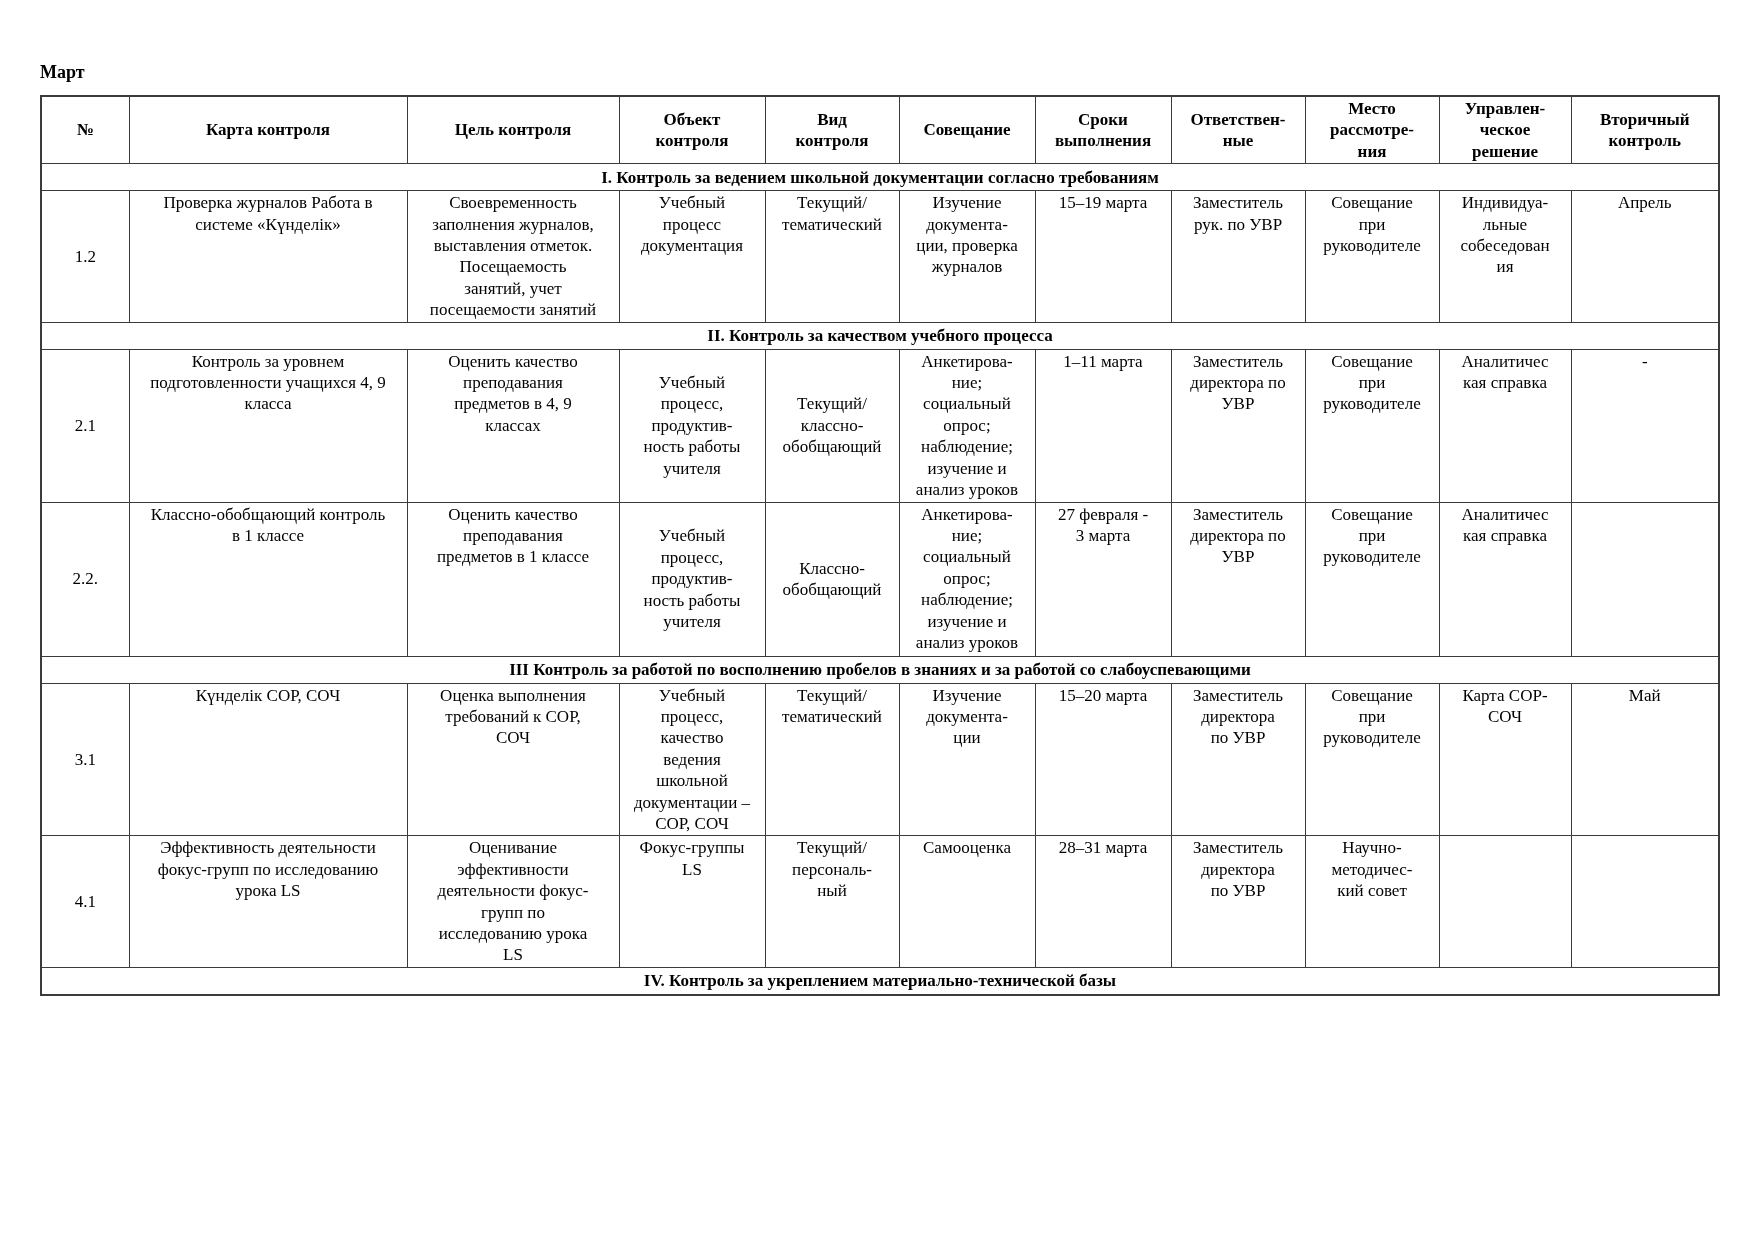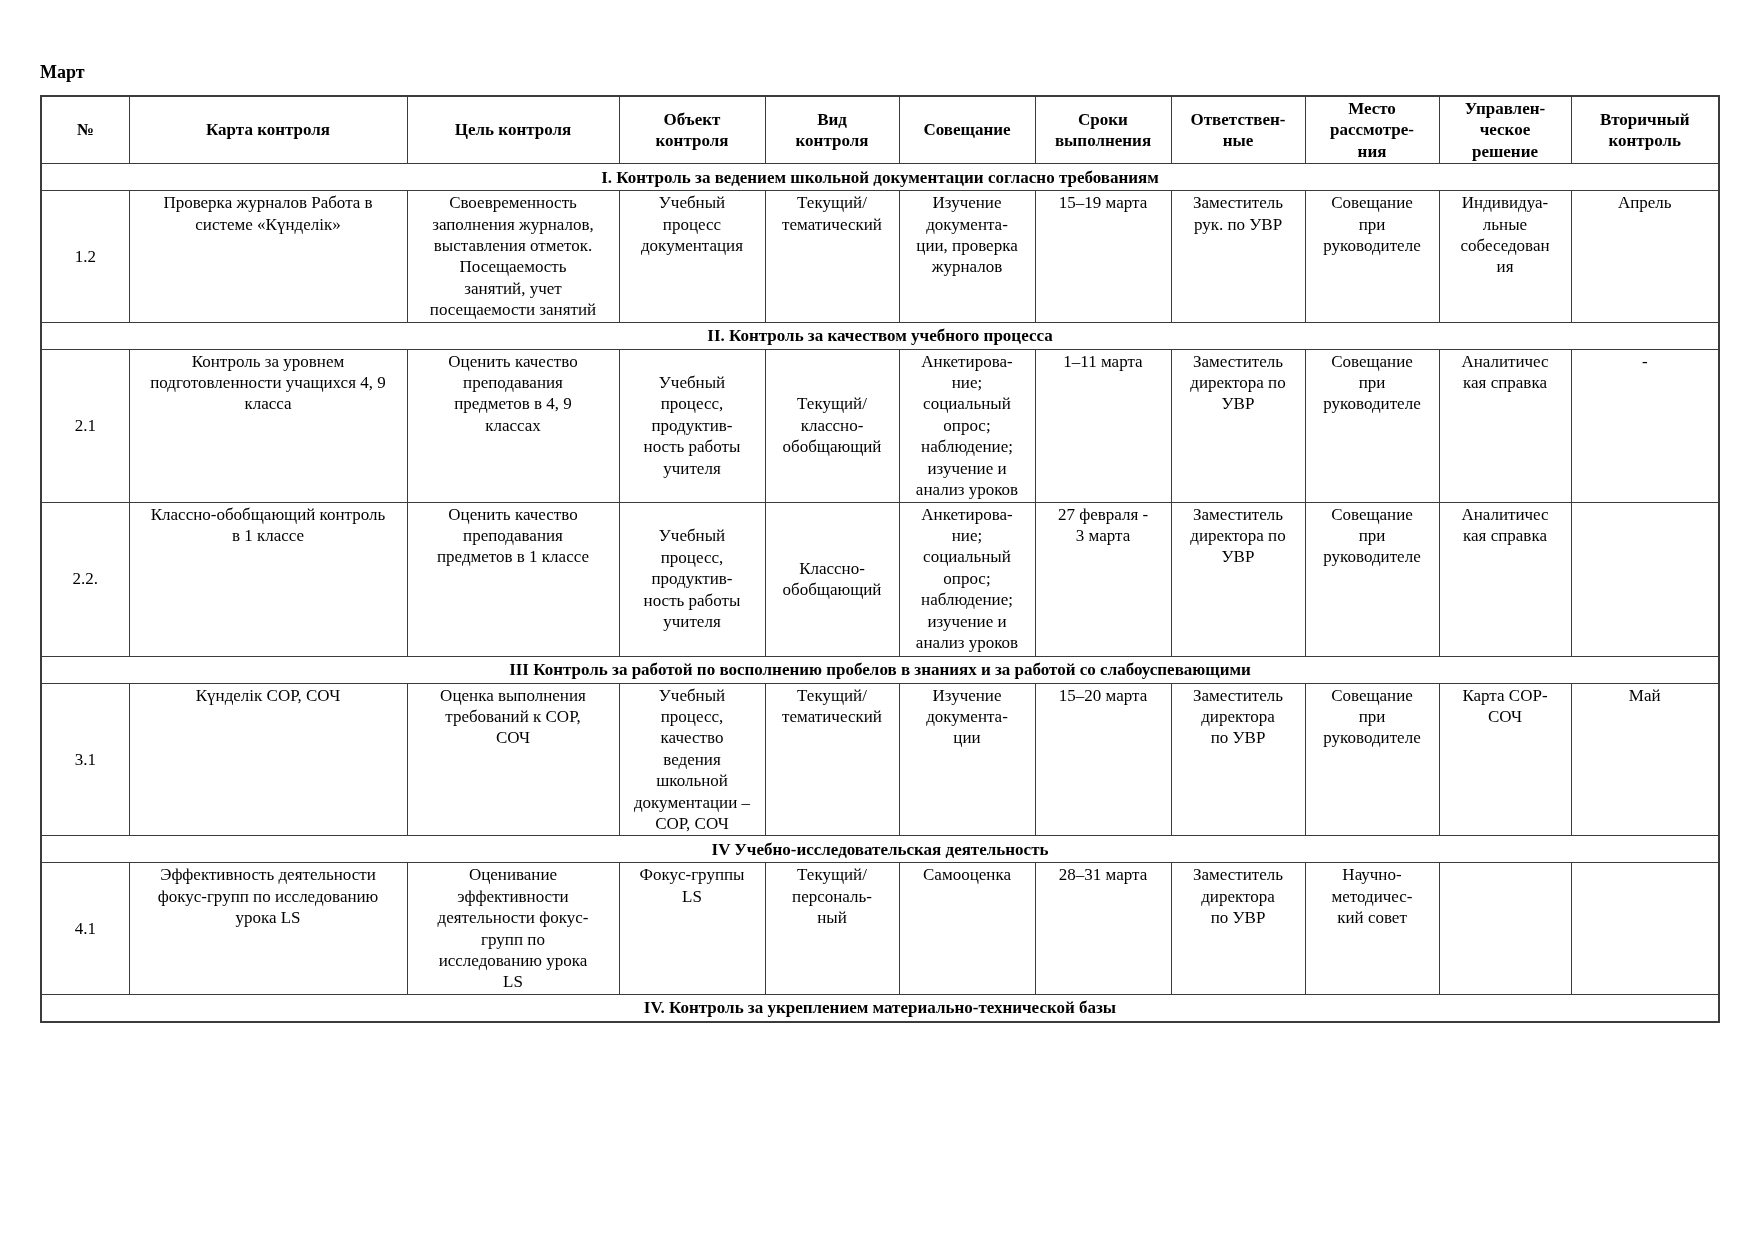--- a/index.html
+++ b/index.html
@@ -196,23 +196,20 @@
 директора
 по УВР</td>
         <td>Совещание
 при
 руководителе</td>
         <td>Карта СОР-
 СОЧ</td>
         <td>Май</td>
       </tr>
 
-      <tr class="section">
-        <td colspan="11">IV Учебно-исследовательская деятельность</td>
-      </tr>
       <tr class="r41">
         <td class="tl vm">4.1</td>
         <td class="tl">Эффективность деятельности
 фокус-групп по исследованию
 урока LS</td>
         <td>Оценивание
 эффективности
 деятельности фокус-
 групп по
 исследованию урока

